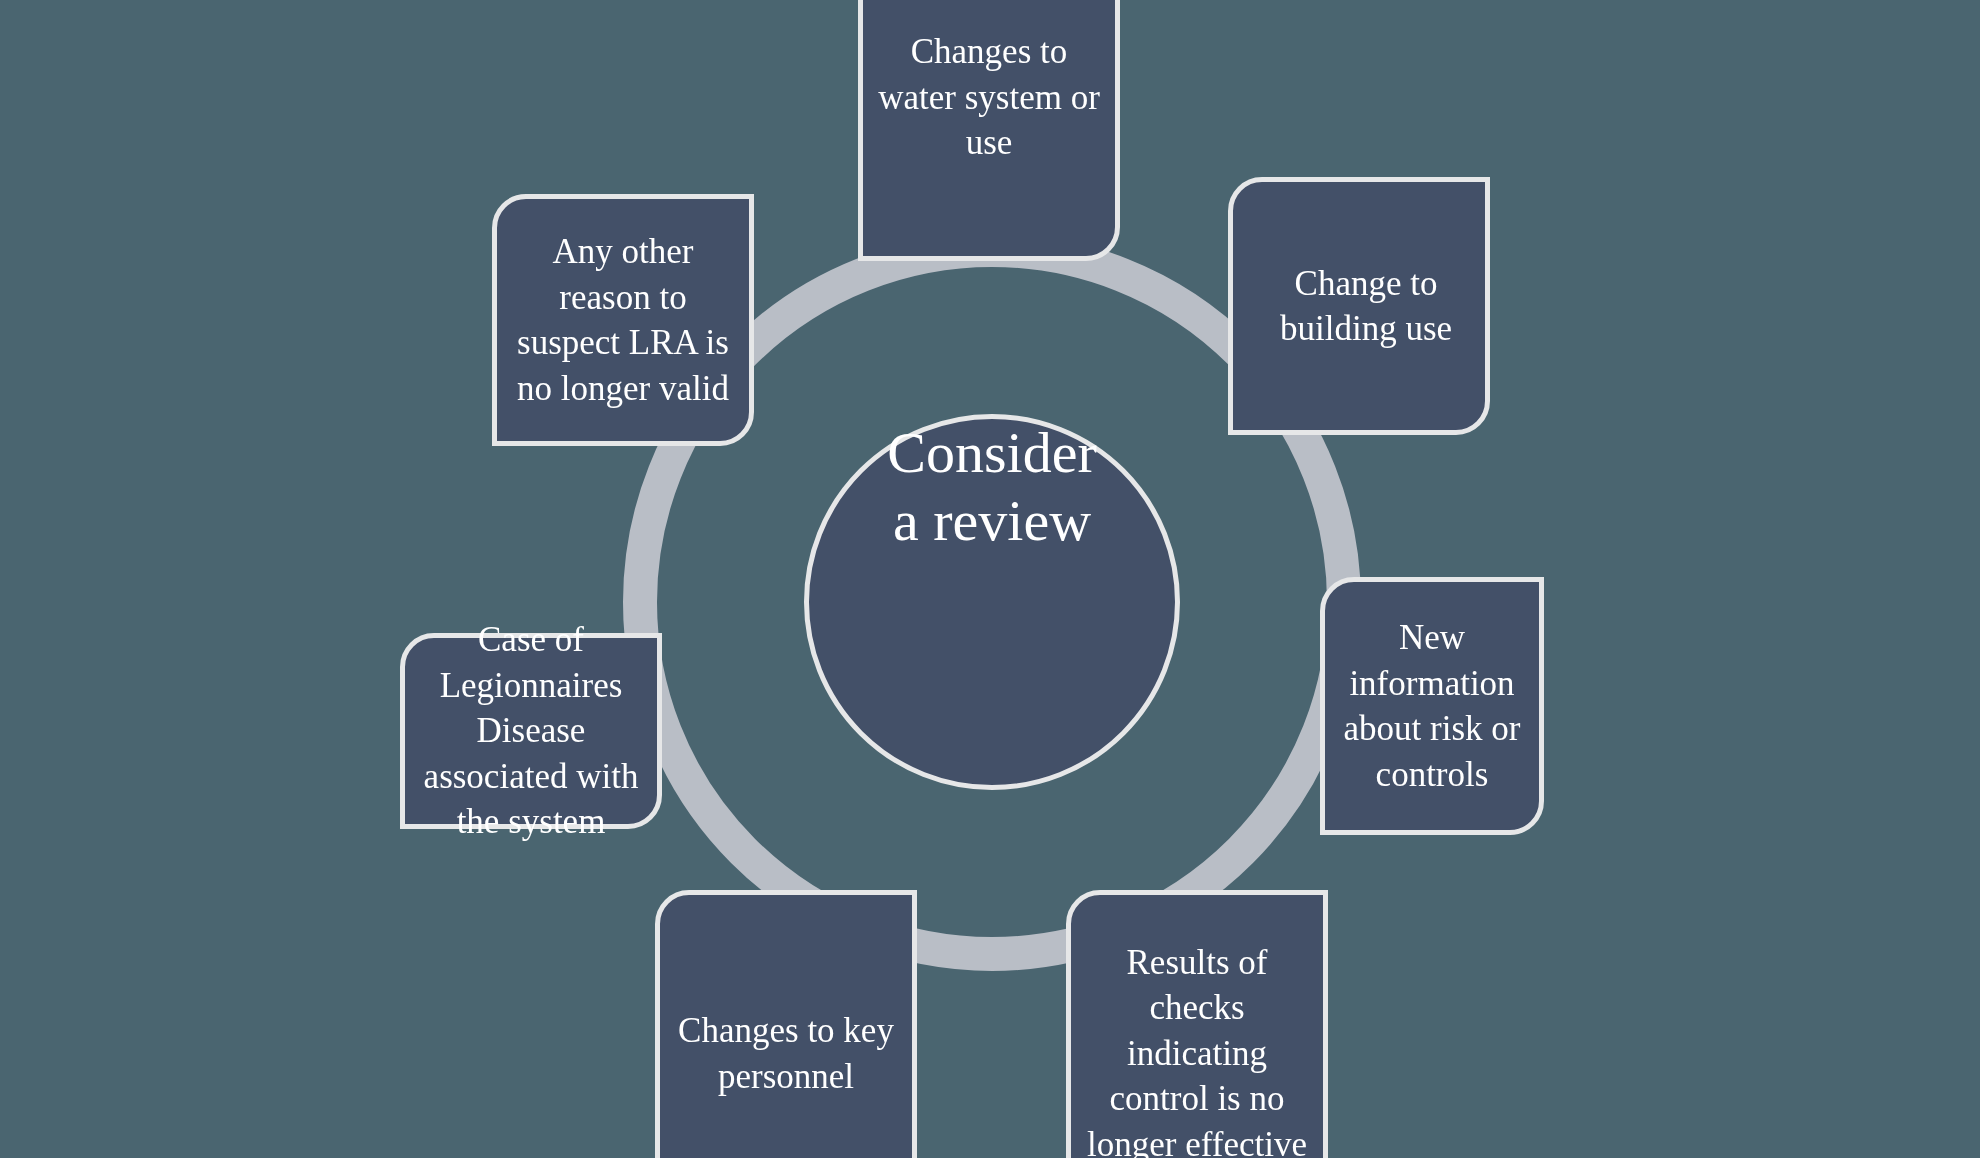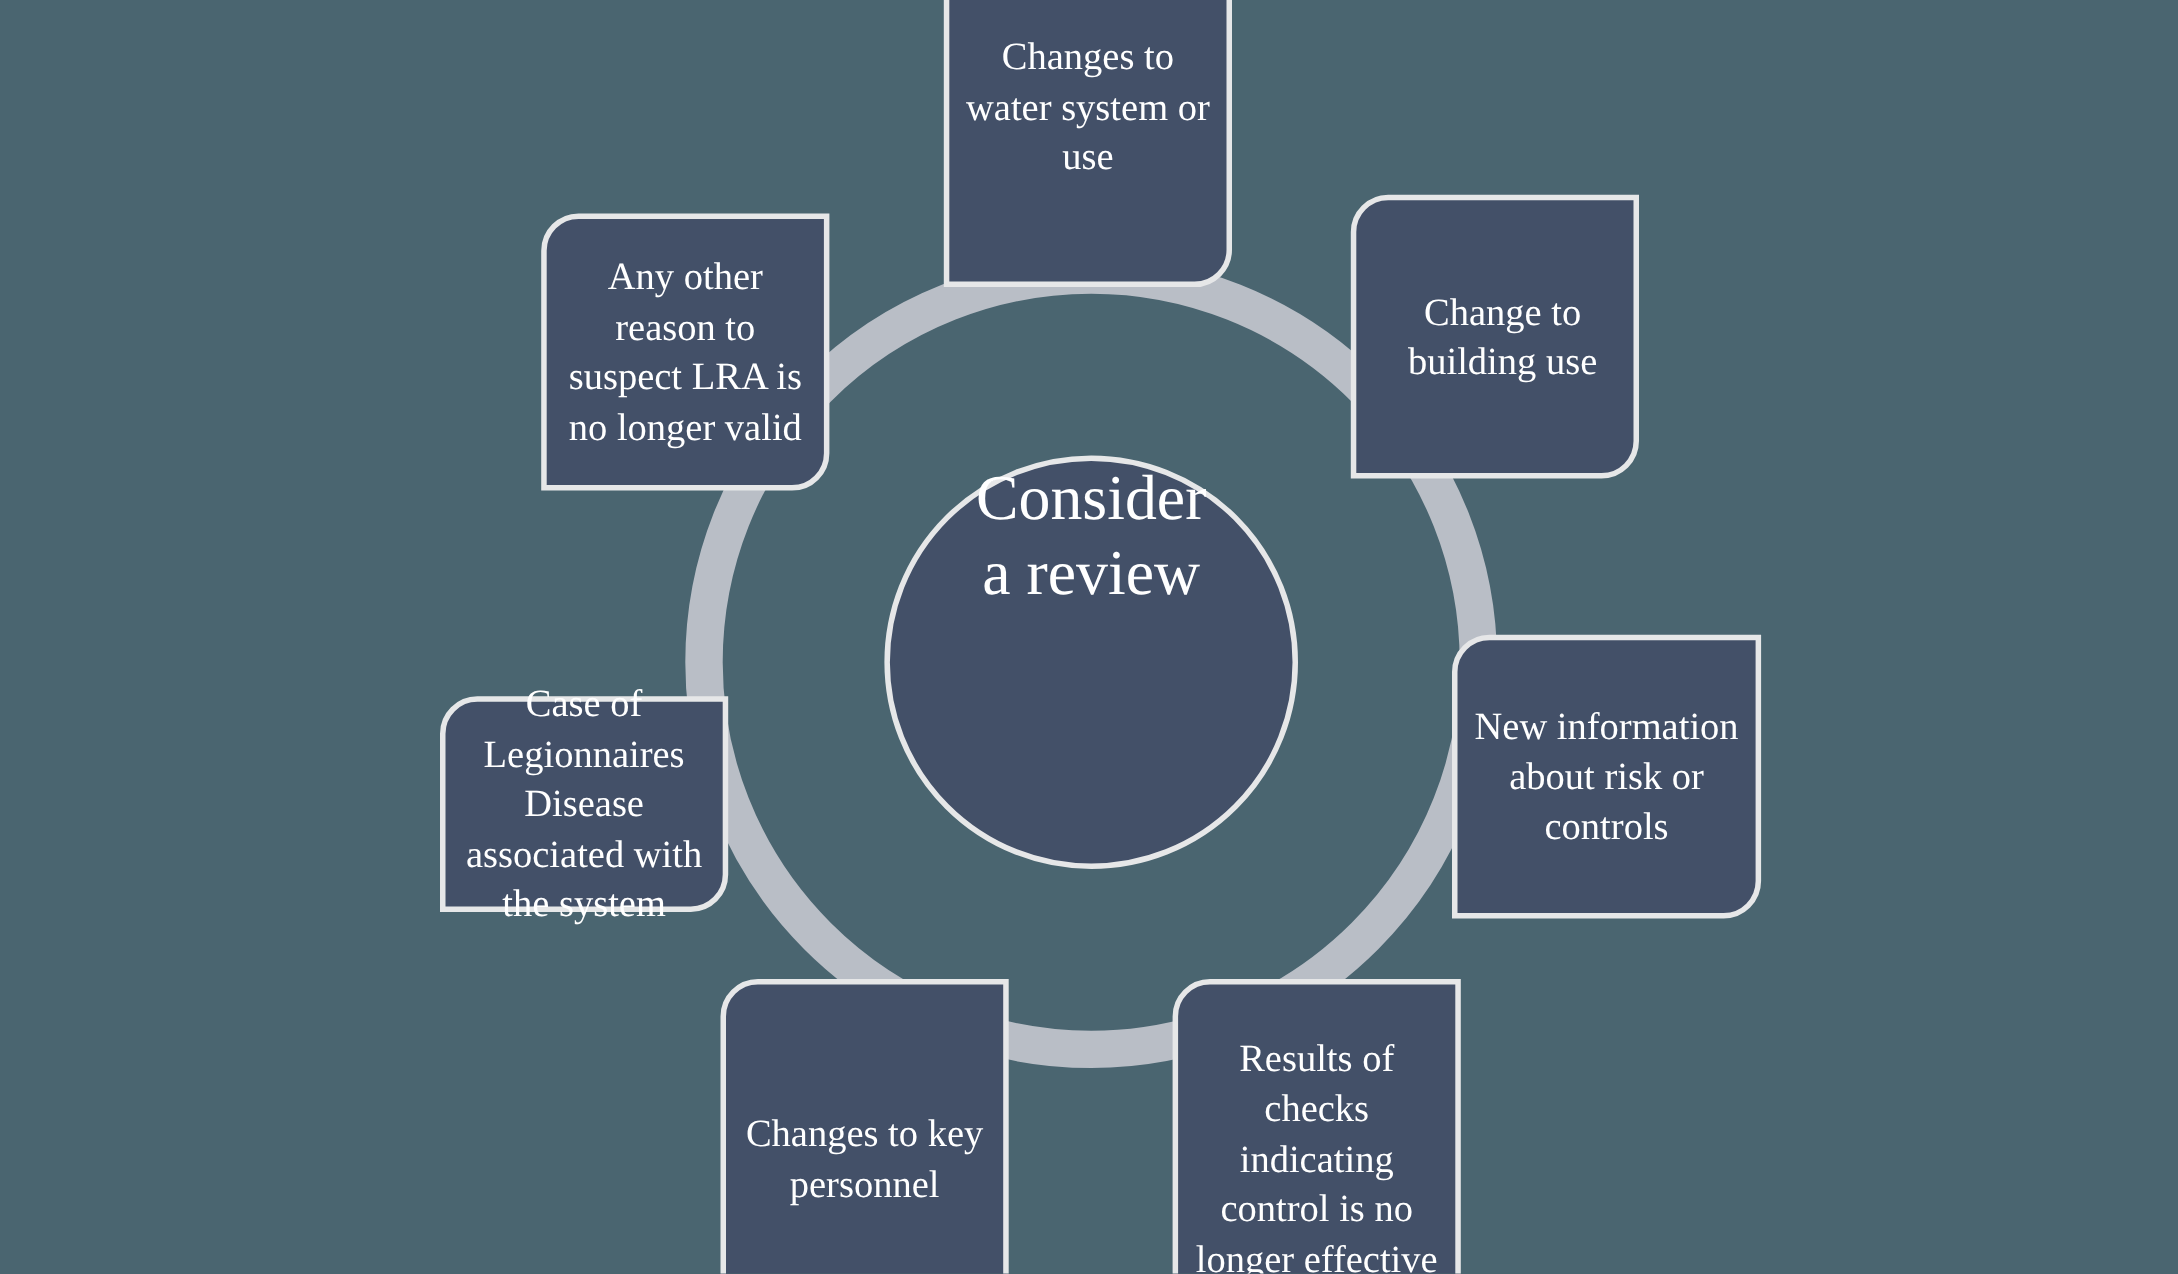--- a/index.html
+++ b/index.html
@@ -56,21 +56,21 @@
     -webkit-font-smoothing: antialiased;
   }
   .hub-line { display: block; white-space: nowrap; }
 
   
   
   #node-0 { left: 858px;  top: -66px;  width: 262px; height: 327px; font-size: 35px; }
   
   #node-1 { left: 1228px; top: 177px;  width: 262px; height: 258px; font-size: 35px; padding-left: 24px; }
   
-  #node-2 { left: 1320px; top: 577px;  width: 281px; height: 258px; font-size: 35px; }
+  #node-2 { left: 1320px; top: 577px;  width: 224px; height: 258px; font-size: 35px; }
   
   #node-3 { left: 1066px; top: 890px;  width: 262px; height: 327px; font-size: 35px; }
   
   #node-4 { left: 655px;  top: 890px;  width: 262px; height: 327px; font-size: 35px; }
   
   #node-5 { left: 400px;  top: 586px;  width: 262px; height: 196px; font-size: 35px; margin-top: 47px; }
   
   #node-6 { left: 492px;  top: 194px;  width: 262px; height: 252px; font-size: 35px; }
 
   #hub { left: 804px; top: 414px; width: 376px; height: 376px; font-size: 58px; }

